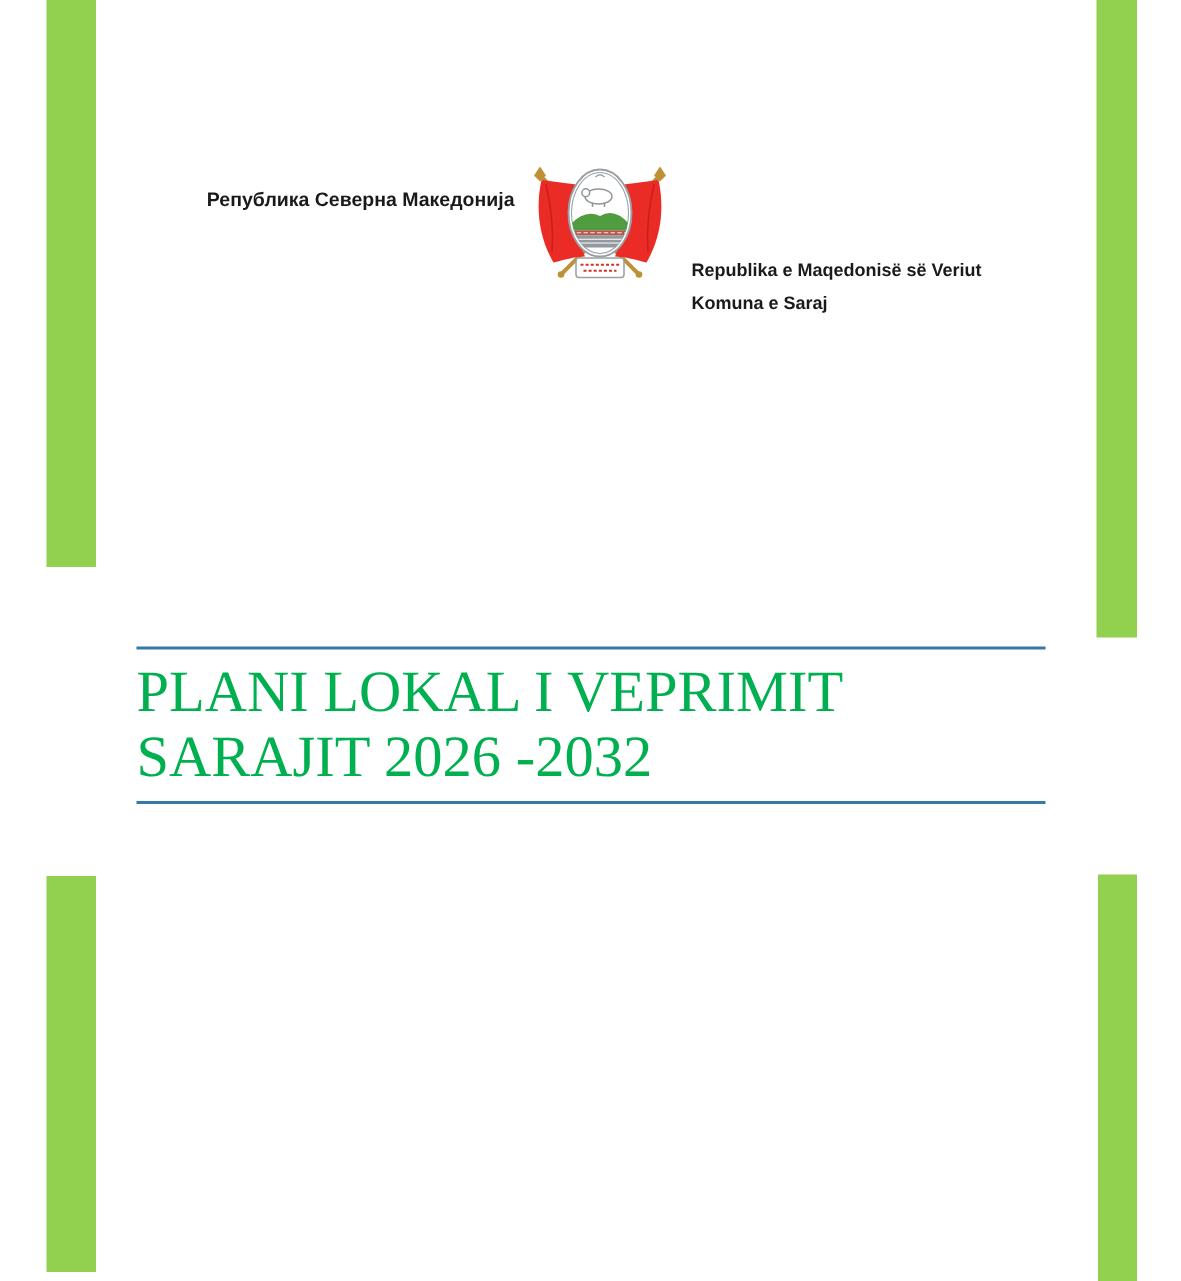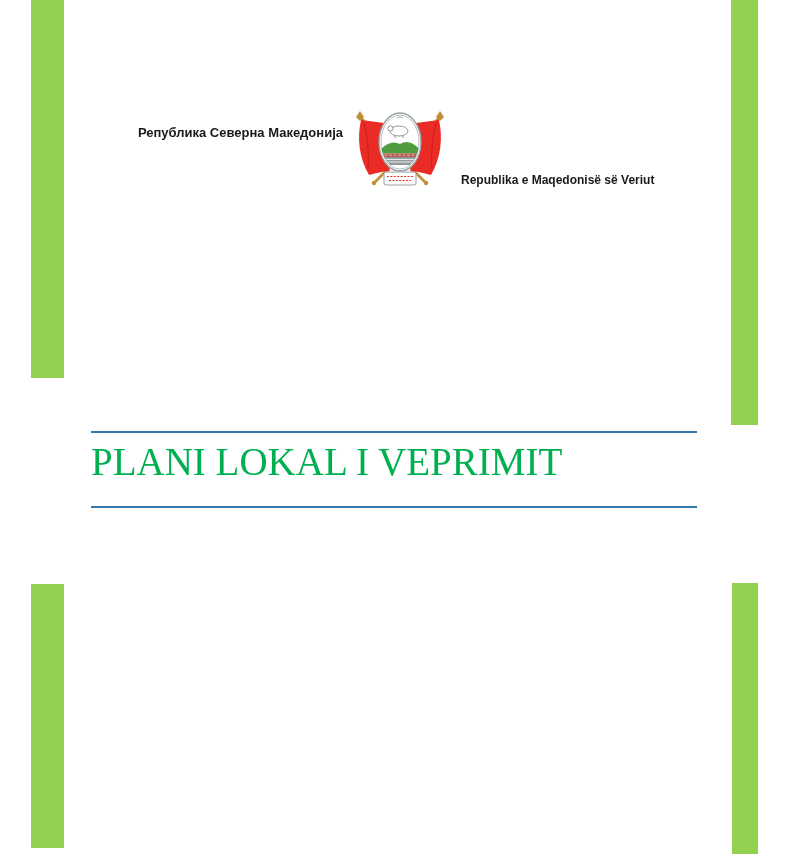--- a/index.html
+++ b/index.html
@@ -25,21 +25,21 @@
   .hdr-right {
     position: absolute; left: 461px; top: 125px; width: 250px;
     text-align: left; font-weight: bold; font-size: 12px; line-height: 22px; margin-top: 44px;
   }
   .emblem { position: absolute; left: 354px; top: 110px; }
 
   .title-block {
     position: absolute; left: 91px; top: 431px; width: 606px;
     border-top: 2px solid #3579a8;
     border-bottom: 2px solid #3579a8;
-    padding: 7px 0 23px 0;
+    padding: 7px 0 8px 0;
   }
   .title-block h1 {
     margin: 0;
     font-family: "Liberation Serif", serif;
     font-weight: normal;
     font-size: 39px;
     line-height: 43px;
     color: #00b050;
   }
   .title-line { display: block; white-space: nowrap; }
@@ -97,21 +97,23 @@
       <line x1="26" y1="52" x2="66" y2="52" stroke="#ffffff" stroke-width="0.8"></line>
     </g>
 
     <rect x="30" y="62" width="32" height="13" rx="2" fill="#ffffff" stroke="#98a0a4" stroke-width="1"></rect>
     <line x1="33" y1="66.5" x2="59" y2="66.5" stroke="#d0342c" stroke-width="1.2" stroke-dasharray="2,1.4"></line>
     <line x1="35" y1="70.5" x2="57" y2="70.5" stroke="#d0342c" stroke-width="1.2" stroke-dasharray="2,1.4"></line>
   </svg>
 
   <div class="hdr-right">
     <div>Republika e Maqedonisë së Veriut</div>
+    <div>Komuna e Saraj</div>
   </div>
 
   <div class="title-block">
     <h1>
       <span class="title-line">PLANI LOKAL I VEPRIMIT</span>
+      <span class="title-line">SARAJIT 2026 -2032</span>
     </h1>
   </div>
 
 </div>
 
 </body></html>

